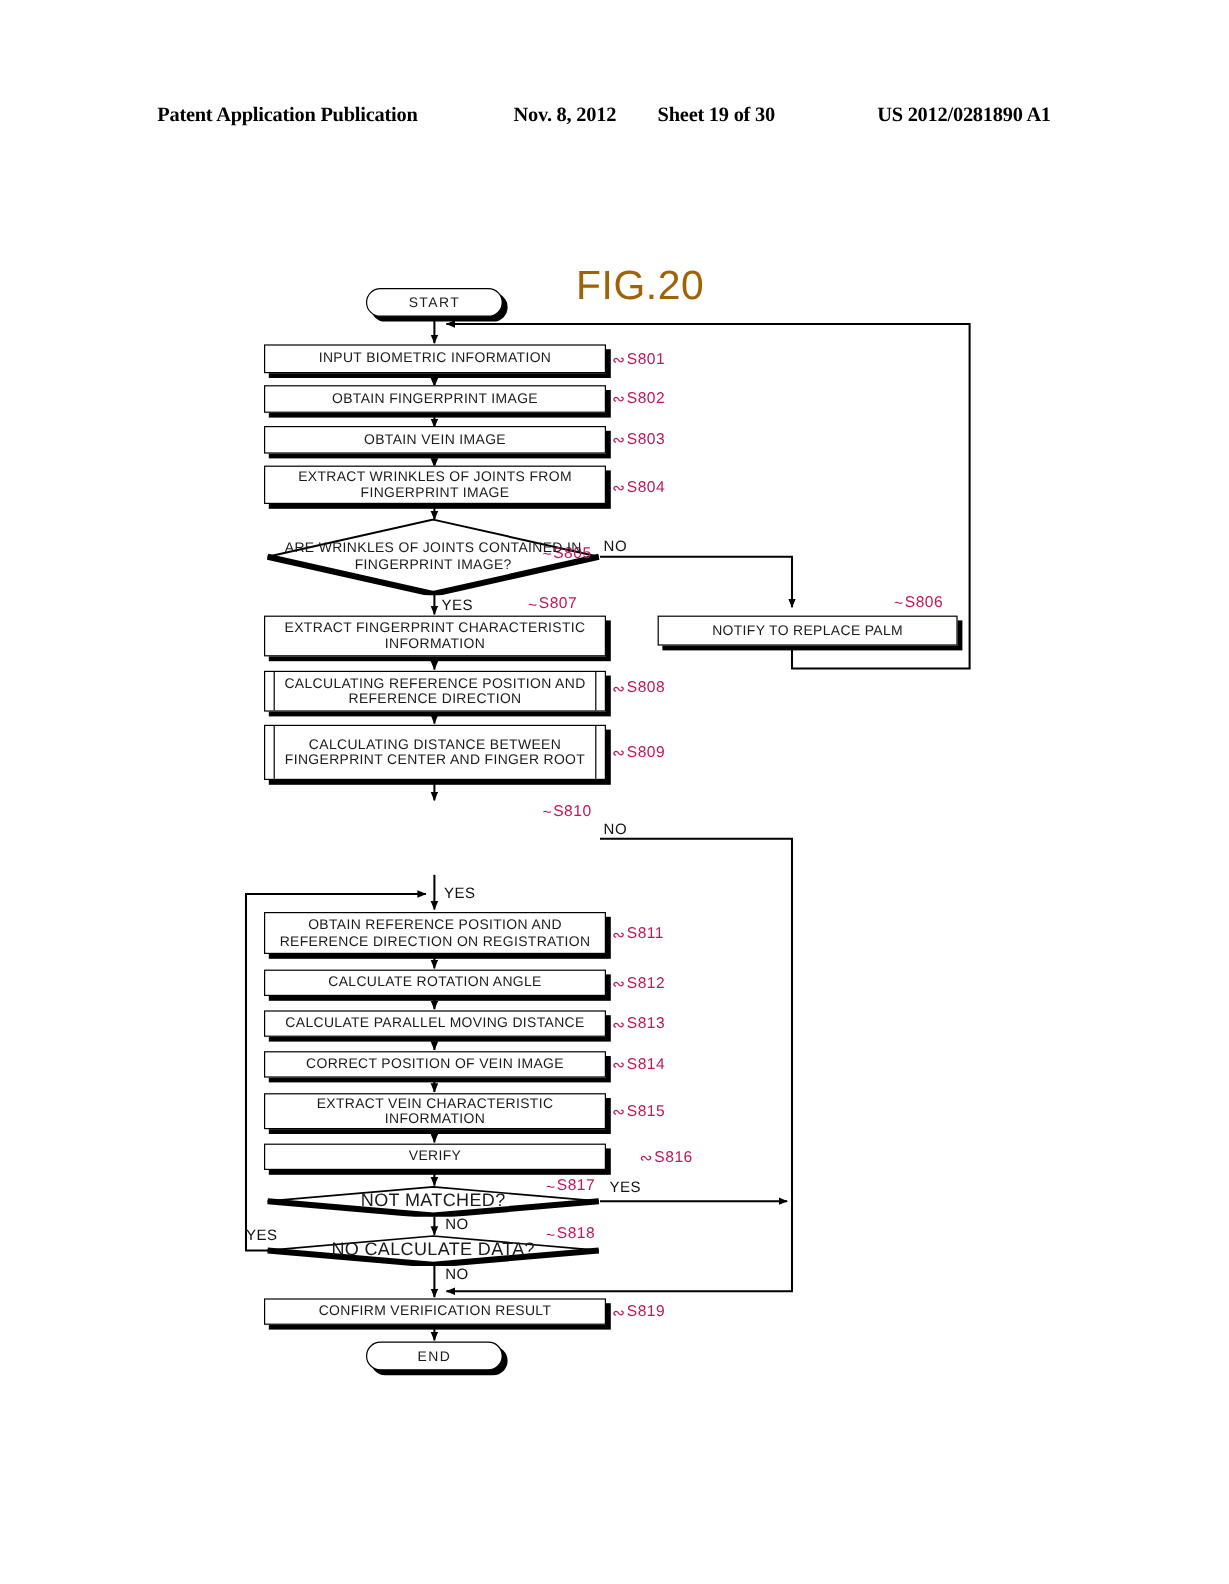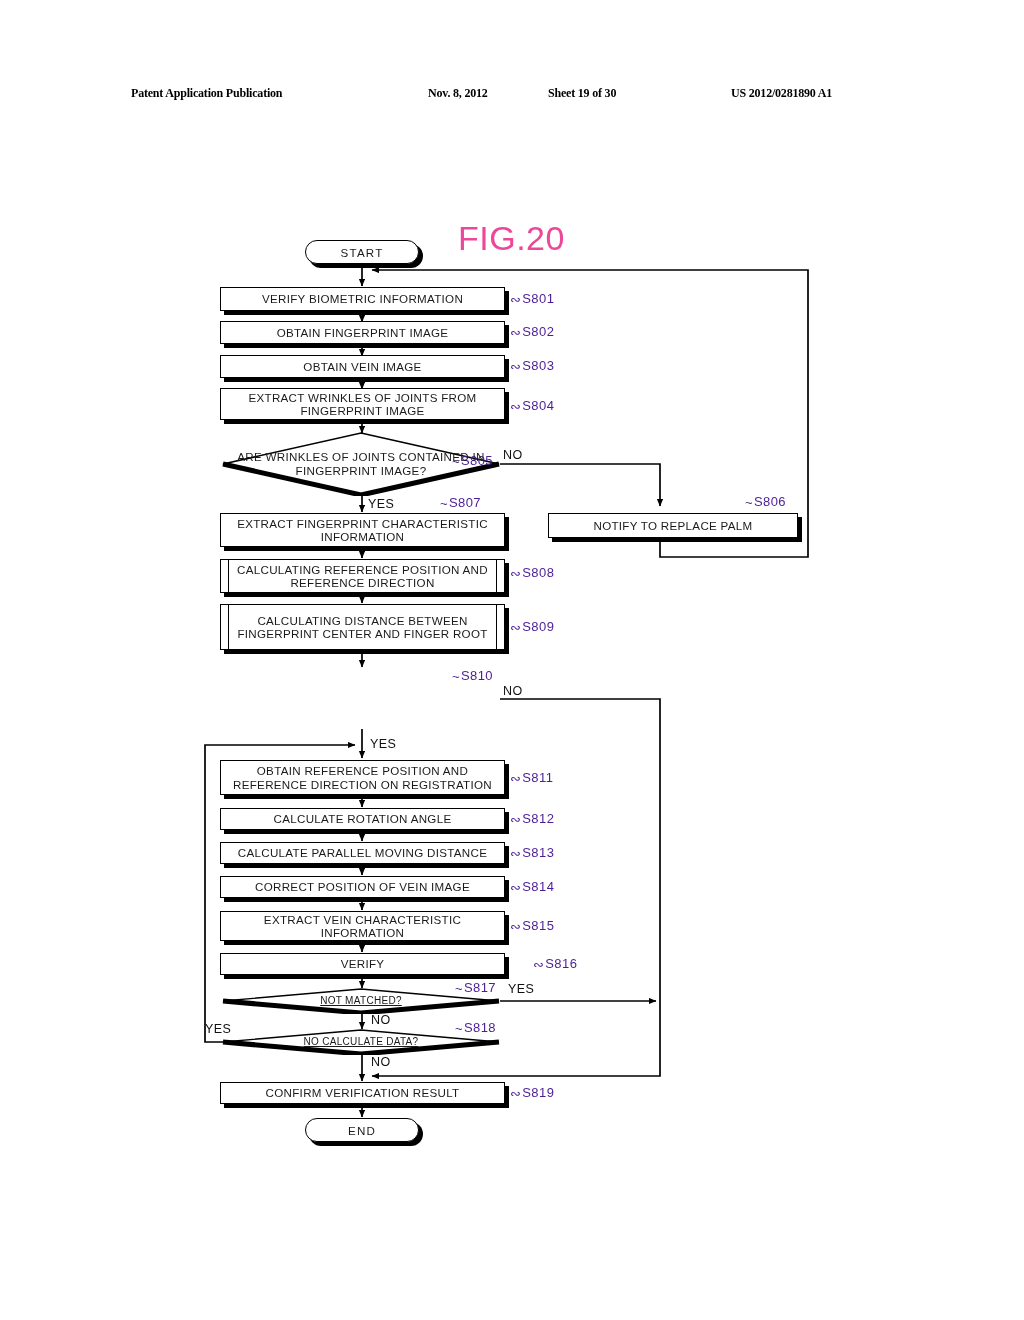--- a/index.html
+++ b/index.html
@@ -25,38 +25,38 @@
 
   
   #header {
     position: absolute;
     top: 86px;
     left: 0;
     width: 1024px;
     height: 26px;
     font-family: "Liberation Serif", serif;
     font-weight: bold;
-    font-size: 12px;
+    font-size: 17px;
     letter-spacing: -0.2px;
     white-space: nowrap;
   }
   #header .h-pub   { position: absolute; left: 131px; top: 0; }
   #header .h-date  { position: absolute; left: 428px; top: 0; }
   #header .h-sheet { position: absolute; left: 548px; top: 0; }
   #header .h-num   { position: absolute; left: 731px; top: 0; }
 
   
   #fig-title {
     position: absolute;
-    left: 458px;
+    left: 480px;
     top: 219px;
     font-family: "Liberation Sans", sans-serif;
     font-size: 34px;
     letter-spacing: 0.5px;
-    color: #ec4899;
+    color: #a16207;
   }
 
   
   #wires {
     position: absolute;
     left: 0; top: 0;
     width: 1024px; height: 1320px;
     pointer-events: none;
   }
 
@@ -117,28 +117,28 @@
   }
   .dec .dec-text {
     position: relative;
     z-index: 2;
     font-size: 11.6px;
     line-height: 14px;
     letter-spacing: 0.3px;
     text-align: center;
     width: 100%;
   }
-  .dec.flat .dec-text { font-size: 10px; line-height: 12px; text-decoration: underline; }
+  .dec.flat .dec-text { font-size: 15px; line-height: 12px; }
 
   
   .steplab {
     position: absolute;
     font-size: 13px;
     letter-spacing: 0.4px;
-    color: #4c1d95;
+    color: #be185d;
     white-space: nowrap;
   }
   .steplab .squig {
     display: inline-block;
     transform: translateY(1px);
     margin-right: 1px;
     font-size: 13px;
   }
 
   
@@ -223,21 +223,21 @@
 
       <path d="M362,1104 L362,1117" marker-end="url(#ah)"></path>
     </g>
   </svg>
 
   <div class="node term" style="left:305px; top:240px; width:114px; height:24px;">
     <span>START</span>
   </div>
 
   <div class="node proc" style="left:220px; top:287px; width:285px; height:24px;">
-    <span>VERIFY BIOMETRIC INFORMATION</span>
+    <span>INPUT BIOMETRIC INFORMATION</span>
   </div>
   <div class="steplab" style="left:510px; top:291px;">
     <span class="squig">∾</span><span>S801</span>
   </div>
 
   <div class="node proc" style="left:220px; top:321px; width:285px; height:23px;">
     <span>OBTAIN FINGERPRINT IMAGE</span>
   </div>
   <div class="steplab" style="left:510px; top:324px;">
     <span class="squig">∾</span><span>S802</span>

